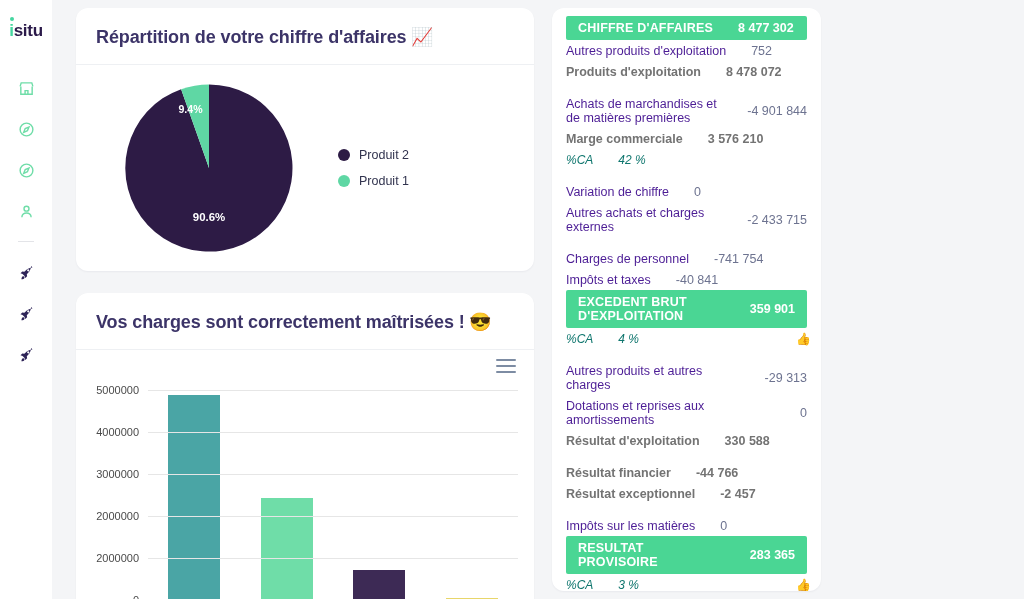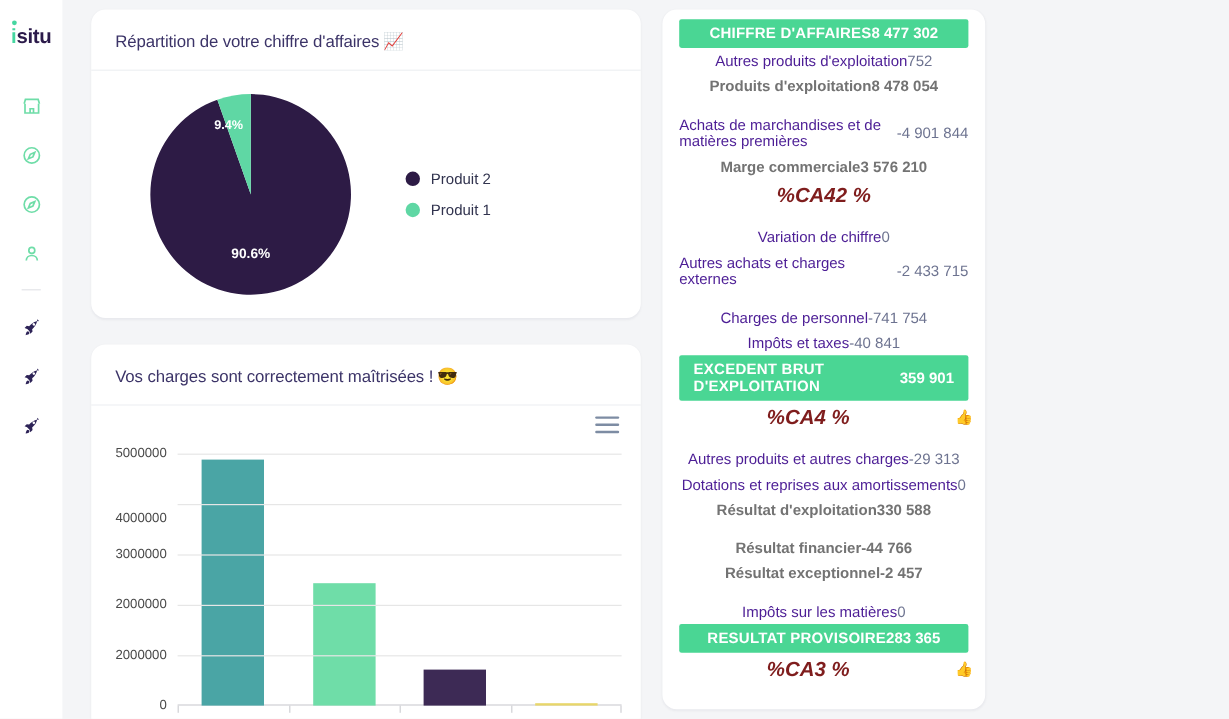--- a/index.html
+++ b/index.html
@@ -43,21 +43,21 @@
   .card {
     background: #ffffff;
     border-radius: 12px;
     box-shadow: 0 1px 2px rgba(25,20,60,.05);
   }
   .card-header {
     padding: 18px 20px 16px;
     border-bottom: 1px solid #eef0f3;
   }
   .card-title {
-    font-size: 14px; font-weight: normal; color: #3c3468; letter-spacing: -.1px;
+    font-size: 18px; font-weight: bold; color: #3c3468; letter-spacing: -.1px;
   }
   .card-body { position: relative; }
 
   
   .pie-body { height: 206px; display: flex; align-items: center; padding: 0 4px; }
   .pie-wrap { width: 258px; display: flex; justify-content: center; align-items: center; }
   .legend { display: flex; flex-direction: column; gap: 12px; text-align: right; }
   .legend-row { display: flex; align-items: center; gap: 9px; }
   .legend-dot { width: 12px; height: 12px; border-radius: 50%; flex: 0 0 12px; }
   .legend-label { font-size: 12.5px; color: #31334e; }
@@ -86,35 +86,35 @@
   }
   .bar-slot:last-child::before {
     content: ""; position: absolute; bottom: -6px; right: 0;
     width: 1px; height: 6px; background: #cfd0d4;
   }
   .bar { width: 56%; }
 
   
   .sheet { padding: 8px 0 0 0; }
   .row {
-    display: flex; align-items: center; justify-content: center;
-    padding: 3.5px 14px; font-size: 12.5px; position: relative;
+    display: flex; align-items: center; justify-content: flex-start;
+    padding: 3.5px 14px; font-size: 12.5px; position: relative; gap: 25px;
   }
   .row .lbl { color: #4c1d95; }
   .row .val { color: #6d7390; text-align: right; white-space: nowrap; }
   .row.bold .lbl, .row.bold .val { color: #737373; font-weight: bold; }
   .row.head {
     background: #4ad694; border-radius: 2px; margin: 0 14px; padding: 5px 12px;
   }
   .row.head .lbl {
     color: #ffffff; font-weight: bold; font-size: 12.5px; letter-spacing: .2px;
   }
   .row.head .val { color: #ffffff; font-weight: bold; }
   .row.pct .lbl, .row.pct .val {
-    color: #7f1d1d; font-style: italic; font-weight: bold; font-size: 17px;
+    color: #0f766e; font-style: italic; font-weight: normal; font-size: 12px;
   }
   .row.gap { height: 11px; padding: 0; }
   .emoji-side { position: absolute; right: 10px; font-size: 12px; }
   .row.pct.with-emoji { padding-right: 40px; }
 </style>
 </head>
 <body>
 
 <div class="app">
 
@@ -230,21 +230,21 @@
                 </div>
               </div>
           <div class="ytick" style="top: 100%;">0</div>
               <div class="gridline" style="top: 80%;"></div>
               <div class="ytick" style="top: 80%;">2000000</div>
               <div class="gridline" style="top: 60%;"></div>
               <div class="ytick" style="top: 60%;">2000000</div>
               <div class="gridline" style="top: 40%;"></div>
               <div class="ytick" style="top: 40%;">3000000</div>
               <div class="gridline" style="top: 20%;"></div>
-              <div class="ytick" style="top: 20%; margin-top: 12px;">4000000</div>
+              <div class="ytick" style="top: 20%;">4000000</div>
               <div class="gridline" style="top: 0%;"></div>
               <div class="ytick" style="top: 0%;">5000000</div>
             </div>
         </div>
       </section>
 
     </div>
 
     <div class="col-right">
       <section class="card" style="height:583px;overflow:hidden">
@@ -252,21 +252,21 @@
             <div class="row head">
               <span class="lbl">CHIFFRE D'AFFAIRES</span>
               <span class="val">8 477 302</span>
             </div>
             <div class="row">
               <span class="lbl">Autres produits d'exploitation</span>
               <span class="val">752</span>
             </div>
             <div class="row bold">
               <span class="lbl">Produits d'exploitation</span>
-              <span class="val">8 478 054</span>
+              <span class="val">8 478 072</span>
             </div>
             <div class="row gap"></div>
             <div class="row">
               <span class="lbl">Achats de marchandises et de matières premières</span>
               <span class="val">-4 901 844</span>
             </div>
             <div class="row bold">
               <span class="lbl">Marge commerciale</span>
               <span class="val">3 576 210</span>
             </div>

